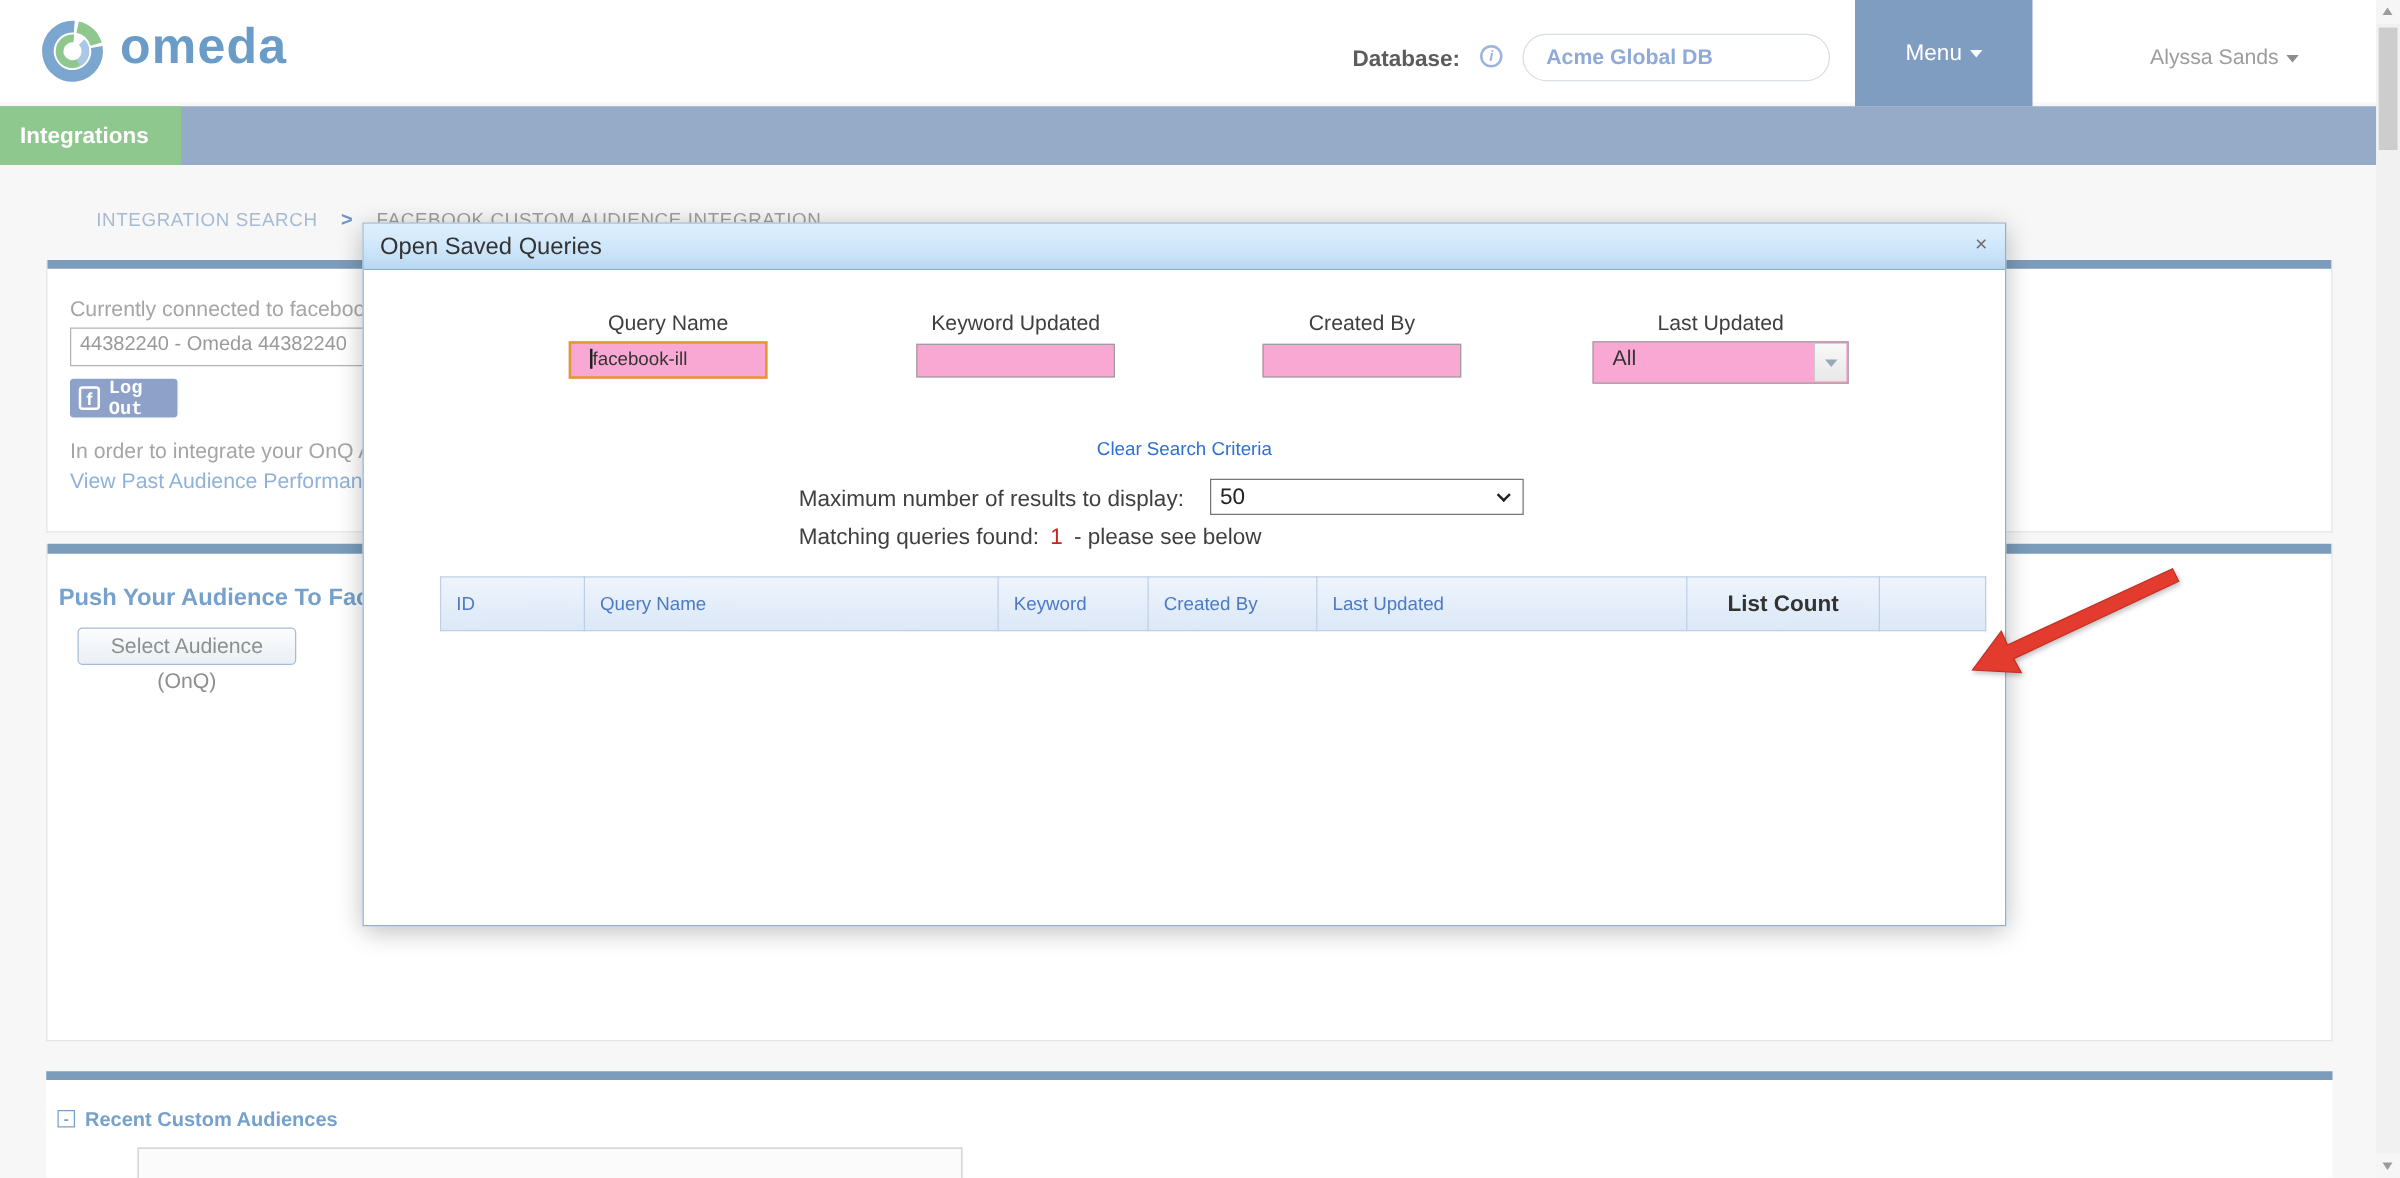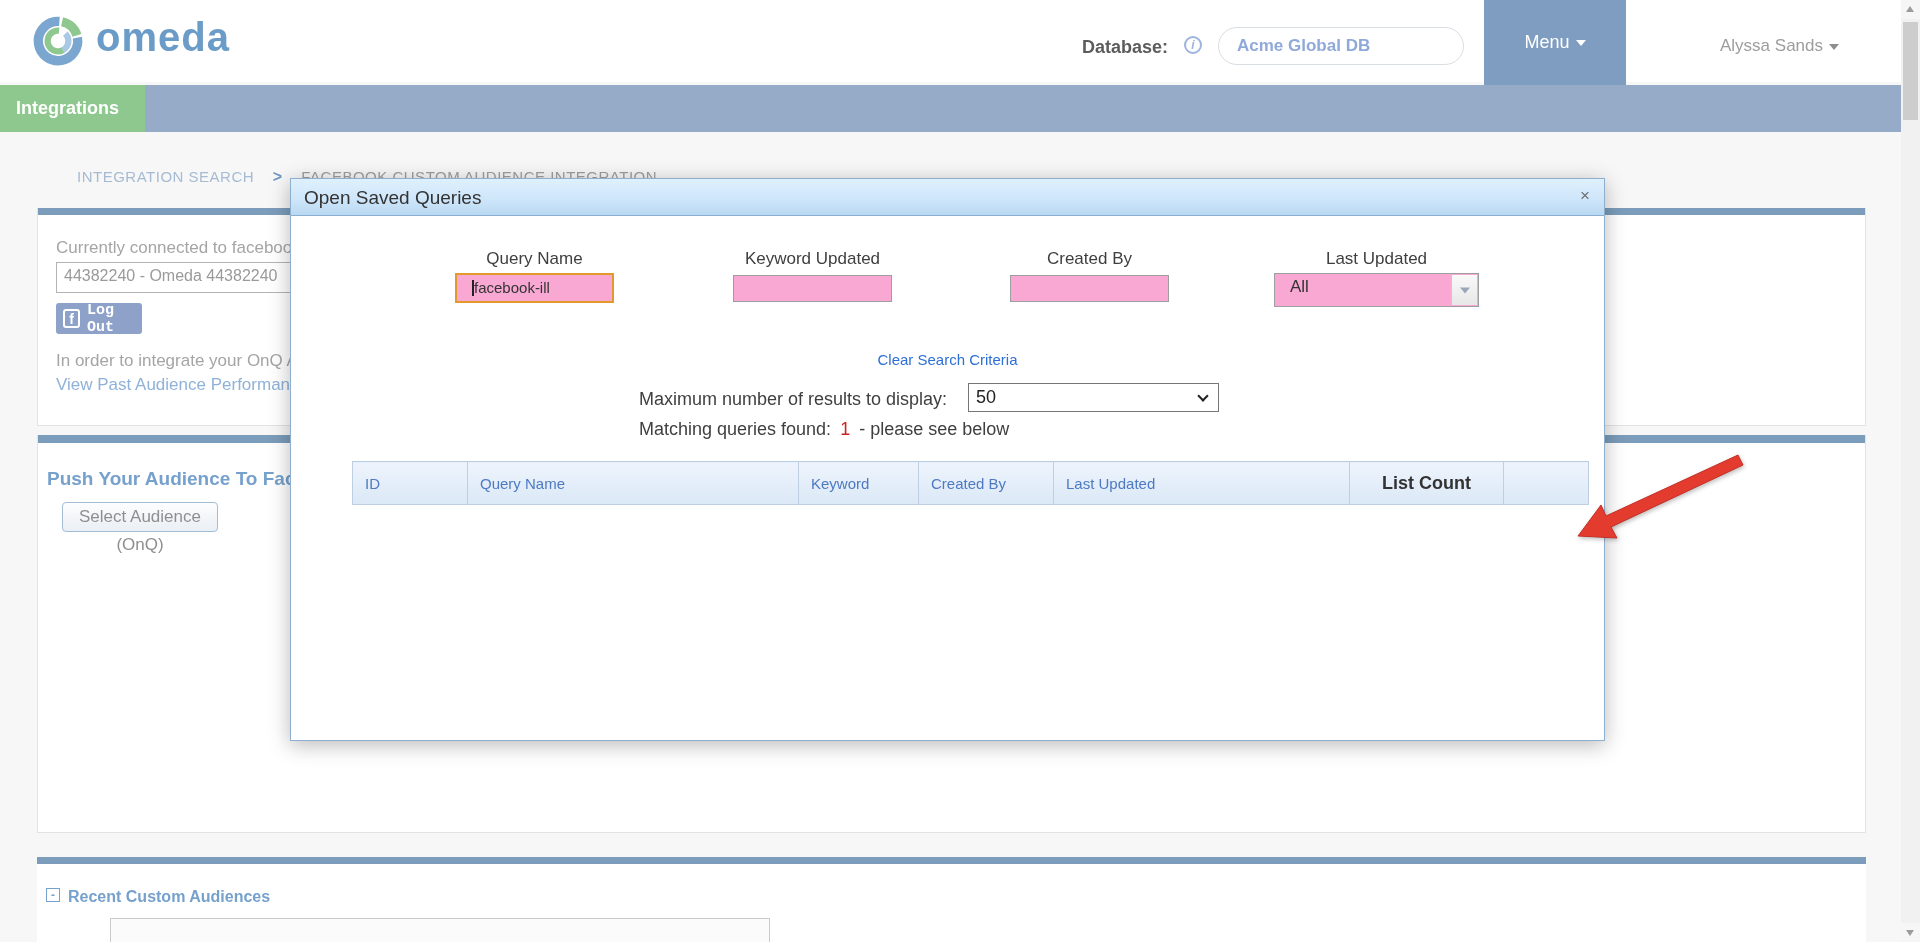--- a/index.html
+++ b/index.html
@@ -39,21 +39,21 @@
   .dd-btn { position:absolute; right:1px; top:1px; bottom:1px; width:25px;
     background:linear-gradient(#f9f9f9,#e7e7e7); border-left:1px solid #c9c9c9; }
   .dd-btn .tri-down { position:absolute; left:50%; top:50%; transform:translate(-50%,-40%); color:#9aa7b8; margin:0;}
   #fb-logout { width:86px; height:31px; background:#8da1c9; border-radius:3px; color:#fff;
     display:flex; align-items:center; gap:7px; padding-left:7px; cursor:pointer;}
   #fb-logout .fsq { width:19px; height:19px; border:2px solid #fff; border-radius:3px;
     font-weight:bold; font-size:14px; text-align:center; line-height:16px; }
   #fb-logout .lbl { font-size:15px; font-weight:bold;font-family:Liberation Mono, monospace; }
   #perf-link { color:#8fb2d9; font-size:17px; }
   #push-title { color:#76a1cc; font-size:19px; font-weight:bold; }
-  #select-audience-btn { width:156px; height:30px; border:1px solid #a3bdd4; border-radius:4px;
+  #select-audience-btn { width:175px; height:30px; border:1px solid #a3bdd4; border-radius:4px;
     background:linear-gradient(#fdfdfd,#e9eff5); color:#8f8f8f; font-size:17px; text-align:center; line-height:28px; cursor:pointer;}
   #recent-title { color:#76a1cc; font-size:16px; font-weight:bold; }
   #collapse-box { width:14px; height:14px; border:1px solid #76a1cc; color:#76a1cc; font-size:12px;
     line-height:12px; text-align:center; background:#fff; cursor:pointer; font-weight:bold;}
   #bottom-sliver { border:1px solid #cbcbcb; background:#fbfbfb; }
   
   #modal { position:absolute; left:290px; top:178px; width:1315px; height:563px; background:#fff;
     border:1px solid #8fafcf; box-shadow:0 4px 20px rgba(0,0,0,.28); z-index:5; }
   #modal-header { position:absolute; left:0; top:0; width:100%; height:37px;
     background:linear-gradient(#def0fe, #cfe6fa 55%, #b9d8f2); border-bottom:1px solid #8badd0; }

